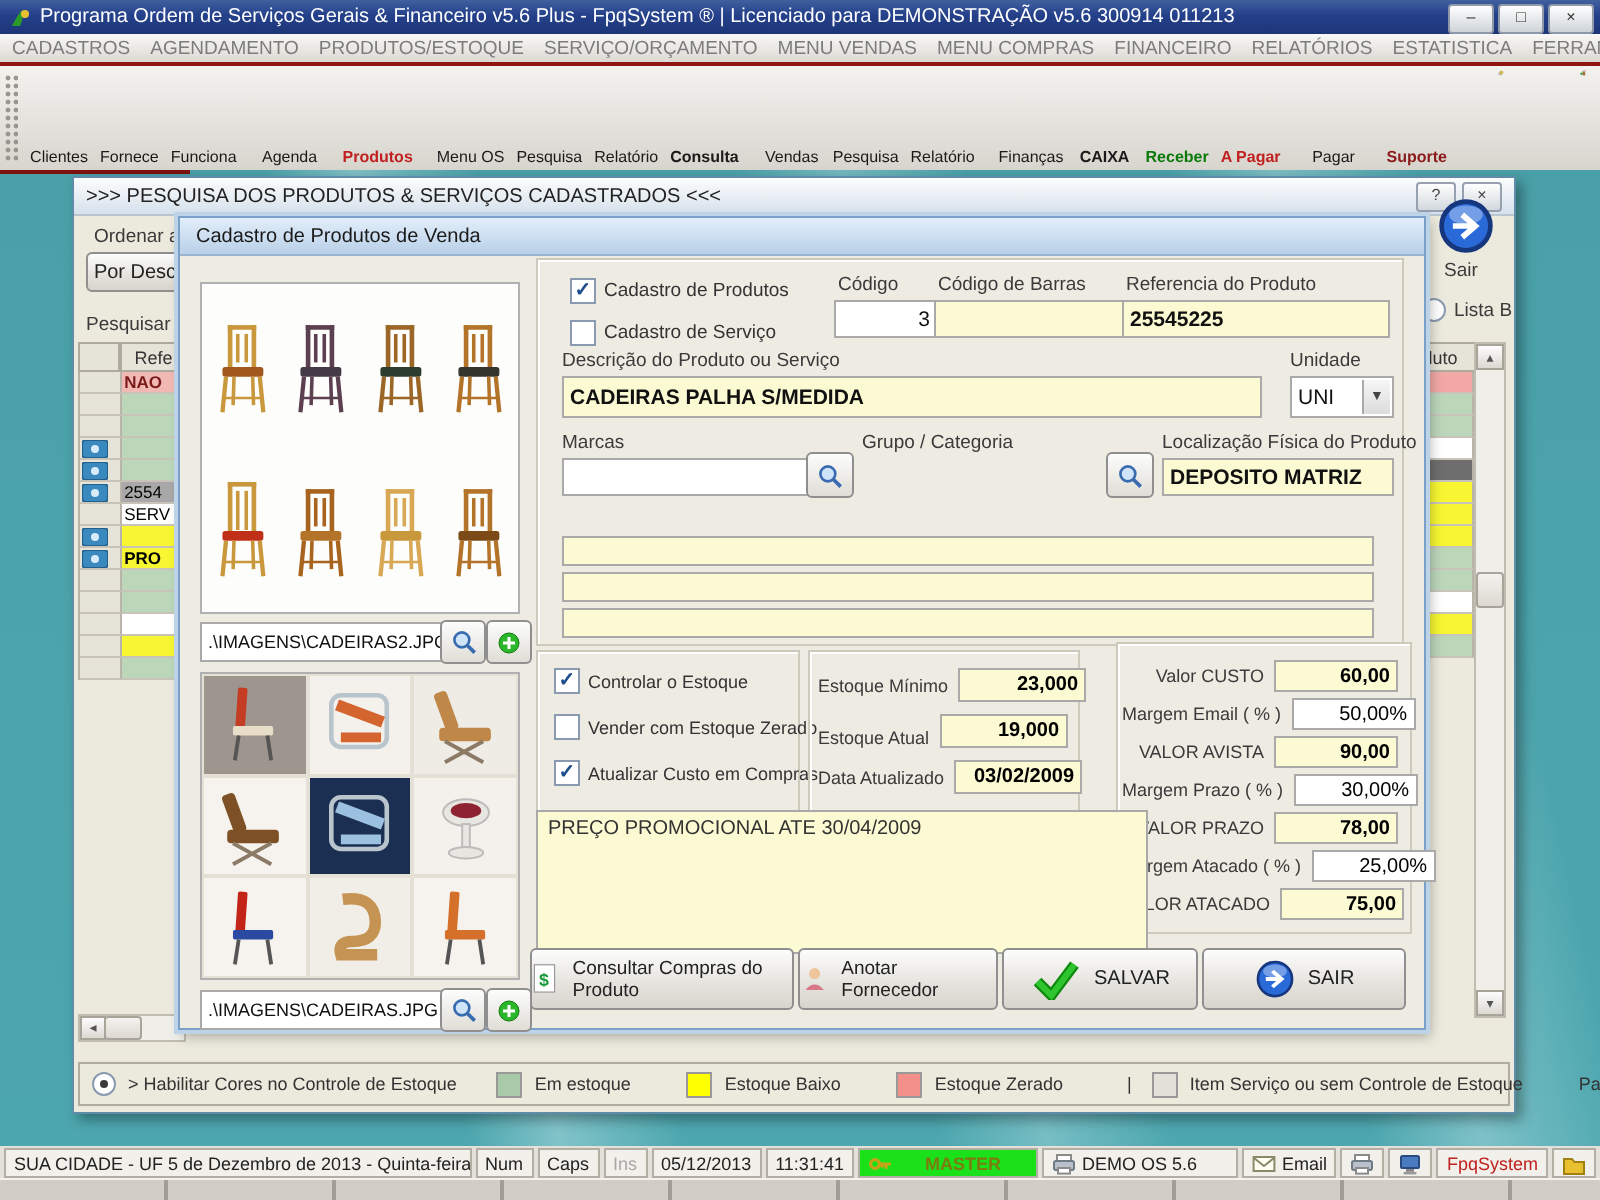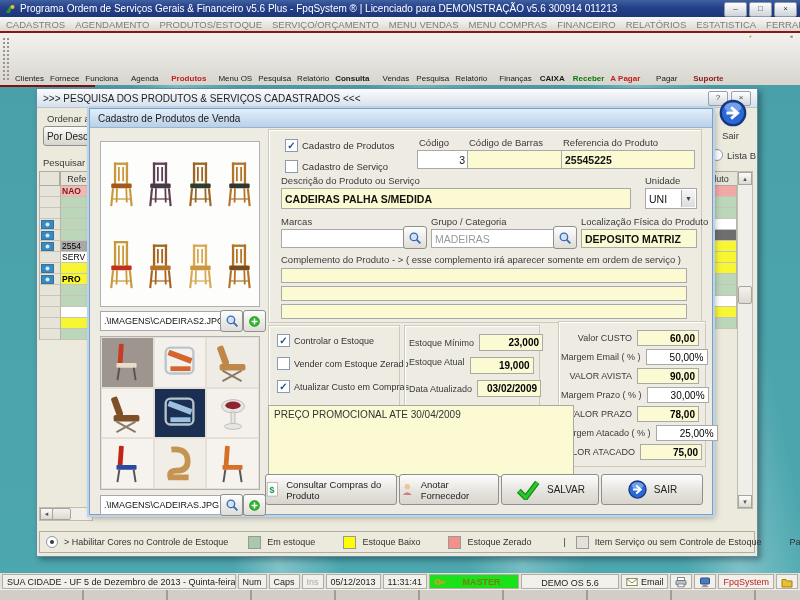--- a/index.html
+++ b/index.html
@@ -803,32 +803,30 @@
           <div class="lbl" style="left:12px;top:86px;">Marcas</div>
           <div class="fld" style="left:12px;top:99px;width:118px;height:17px;"></div>
           <div class="sqbtn" style="left:134px;top:96px;width:22px;height:21px;">
             <svg width="16" height="16" viewBox="0 0 30 30">
                 <circle cx="13" cy="13" r="7" fill="#cfe4f8" stroke="#3a6ab0" stroke-width="2.5"></circle>
                 <line x1="18" y1="18" x2="25" y2="25" stroke="#3a6ab0" stroke-width="3.5"></line>
               </svg>
           </div>
 
           <div class="lbl" style="left:162px;top:86px;">Grupo / Categoria</div>
-          <div class="fld dim" style="left:162px;top:99px;width:118px;height:17px;">MADEIRAS</div>
           <div class="sqbtn" style="left:284px;top:96px;width:22px;height:21px;">
             <svg width="16" height="16" viewBox="0 0 30 30">
                 <circle cx="13" cy="13" r="7" fill="#cfe4f8" stroke="#3a6ab0" stroke-width="2.5"></circle>
                 <line x1="18" y1="18" x2="25" y2="25" stroke="#3a6ab0" stroke-width="3.5"></line>
               </svg>
           </div>
 
           <div class="lbl" style="left:312px;top:86px;">Localização Física do Produto</div>
           <div class="fld y b" style="left:312px;top:99px;width:108px;height:17px;">DEPOSITO MATRIZ</div>
 
-          <div class="lbl" style="left:12px;top:124px;">Complemento do Produto   - &gt;   ( esse complemento irá aparecer somente em ordem de serviço )</div>
           <div id="comprows" style="position:absolute;left:12px;top:138px;width:406px;">
               <div style="background: rgb(251, 250, 210); border: 1px solid rgb(169, 169, 169); height: 13px; margin-bottom: 3px; font-size: 9px;"></div>
               <div style="background: rgb(251, 250, 210); border: 1px solid rgb(169, 169, 169); height: 13px; margin-bottom: 3px; font-size: 9px;"></div>
               <div style="background: rgb(251, 250, 210); border: 1px solid rgb(169, 169, 169); height: 13px; margin-bottom: 3px; font-size: 9px;"></div>
             </div>
         </div>
 
         <div class="gbox" style="left:178px;top:216px;width:130px;height:82px;">
           <div id="flagrows" style="position:absolute;left:8px;top:8px;right:4px;display:flex;flex-direction:column;gap:10px;">
               <div class="cb" style="font-size: 9px;">
@@ -845,21 +843,21 @@
               </div>
             </div>
         </div>
 
         <div class="gbox" style="left:314px;top:216px;width:134px;height:82px;">
           <div id="estrows" style="position:absolute;left:4px;top:8px;right:6px;display:flex;flex-direction:column;gap:6px;">
               <div style="display: flex; align-items: center; gap: 5px; height: 17px;">
                 <span style="flex: 1 1 0%; text-align: right; font-size: 9px; color: rgb(58, 58, 58); white-space: nowrap;">Estoque Mínimo</span>
                 <span style="flex: 0 0 56px; background: rgb(251, 250, 210); border: 1px solid rgb(169, 169, 169); height: 15px; font-size: 10px; font-weight: bold; display: flex; align-items: center; justify-content: flex-end; padding: 0px 3px;">23,000</span>
               </div>
-              <div style="display: flex; align-items: flex-start; gap: 5px; height: 17px;">
+              <div style="display: flex; align-items: flex-end; gap: 5px; height: 17px;">
                 <span style="flex: 1 1 0%; text-align: right; font-size: 9px; color: rgb(58, 58, 58); white-space: nowrap;">Estoque Atual</span>
                 <span style="flex: 0 0 56px; background: rgb(251, 250, 210); border: 1px solid rgb(169, 169, 169); height: 15px; font-size: 10px; font-weight: bold; display: flex; align-items: center; justify-content: flex-end; padding: 0px 3px;">19,000</span>
               </div>
               <div style="display: flex; align-items: center; gap: 5px; height: 17px;">
                 <span style="flex: 1 1 0%; text-align: right; font-size: 9px; color: rgb(58, 58, 58); white-space: nowrap;">Data Atualizado</span>
                 <span style="flex: 0 0 56px; background: rgb(251, 250, 210); border: 1px solid rgb(169, 169, 169); height: 15px; font-size: 10px; font-weight: bold; display: flex; align-items: center; justify-content: flex-end; padding: 0px 3px;">03/02/2009</span>
               </div>
             </div>
         </div>
 
@@ -950,21 +948,21 @@
       <div class="seg">
         <span>11:31:41</span>
       </div>
       <div class="seg" style="min-width: 80px; background: rgb(26, 225, 26);">
         <svg width="12" height="12" viewBox="0 0 12 12">
           <circle cx="3.5" cy="6" r="2.2" fill="none" stroke="#caa21a" stroke-width="1.6"></circle>
           <path d="M5.5 6 h6 M9 6 v2.4 M7 6 v1.8" stroke="#caa21a" stroke-width="1.6" fill="none"></path>
         </svg>
         <span style="color: rgb(124, 124, 16); font-weight: bold; margin: 0px auto;">MASTER</span>
       </div>
-      <div class="seg" style="min-width: 88px; flex-direction: column;">
+      <div class="seg" style="min-width: 88px;">
         <svg width="12" height="12" viewBox="0 0 12 12">
           <rect x="2.5" y="1.5" width="7" height="3" fill="#fff" stroke="#8a8a8a"></rect>
           <rect x="1" y="4.5" width="10" height="4.5" rx="1" fill="#b9c2cc" stroke="#707a84"></rect>
           <rect x="3" y="8" width="6" height="2.8" fill="#fff" stroke="#8a8a8a"></rect>
         </svg>
         <span>DEMO OS 5.6</span>
       </div>
       <div class="seg">
         <svg width="12" height="12" viewBox="0 0 12 12">
           <rect x="0.8" y="2.5" width="10.4" height="7" fill="#fdfdf2" stroke="#8a8a6a"></rect>

